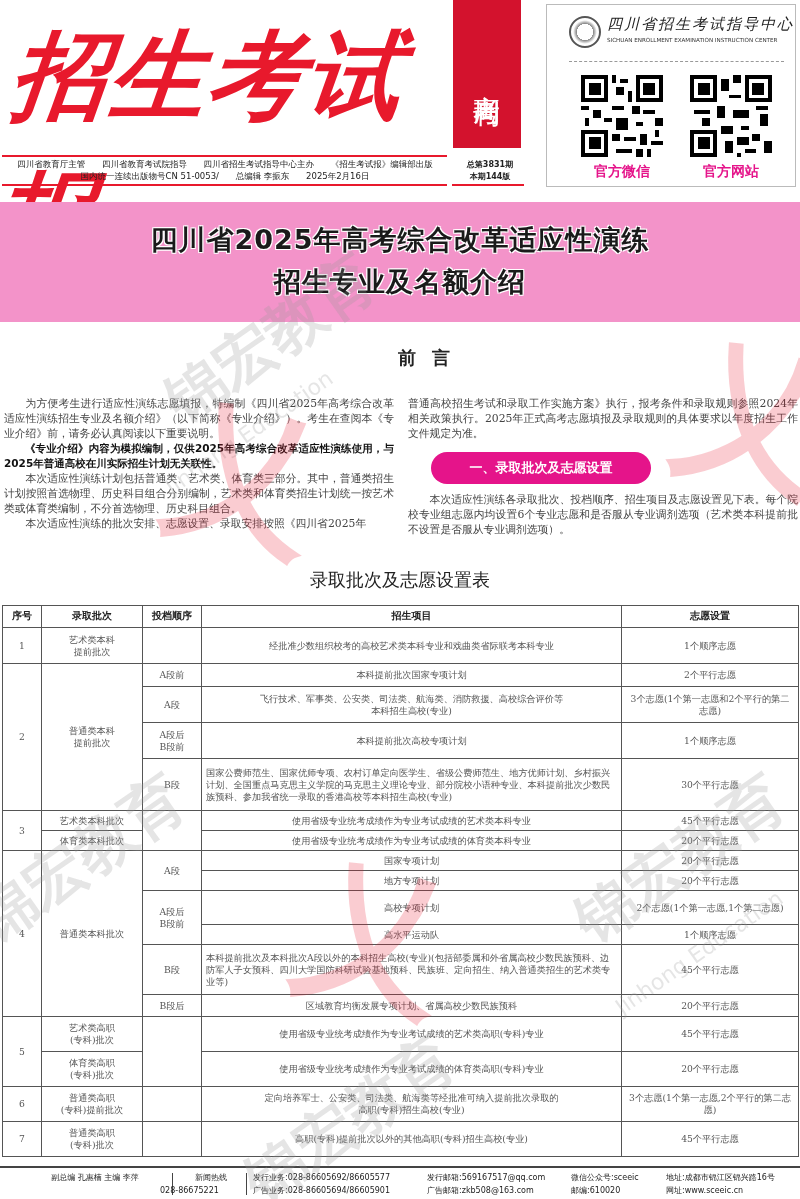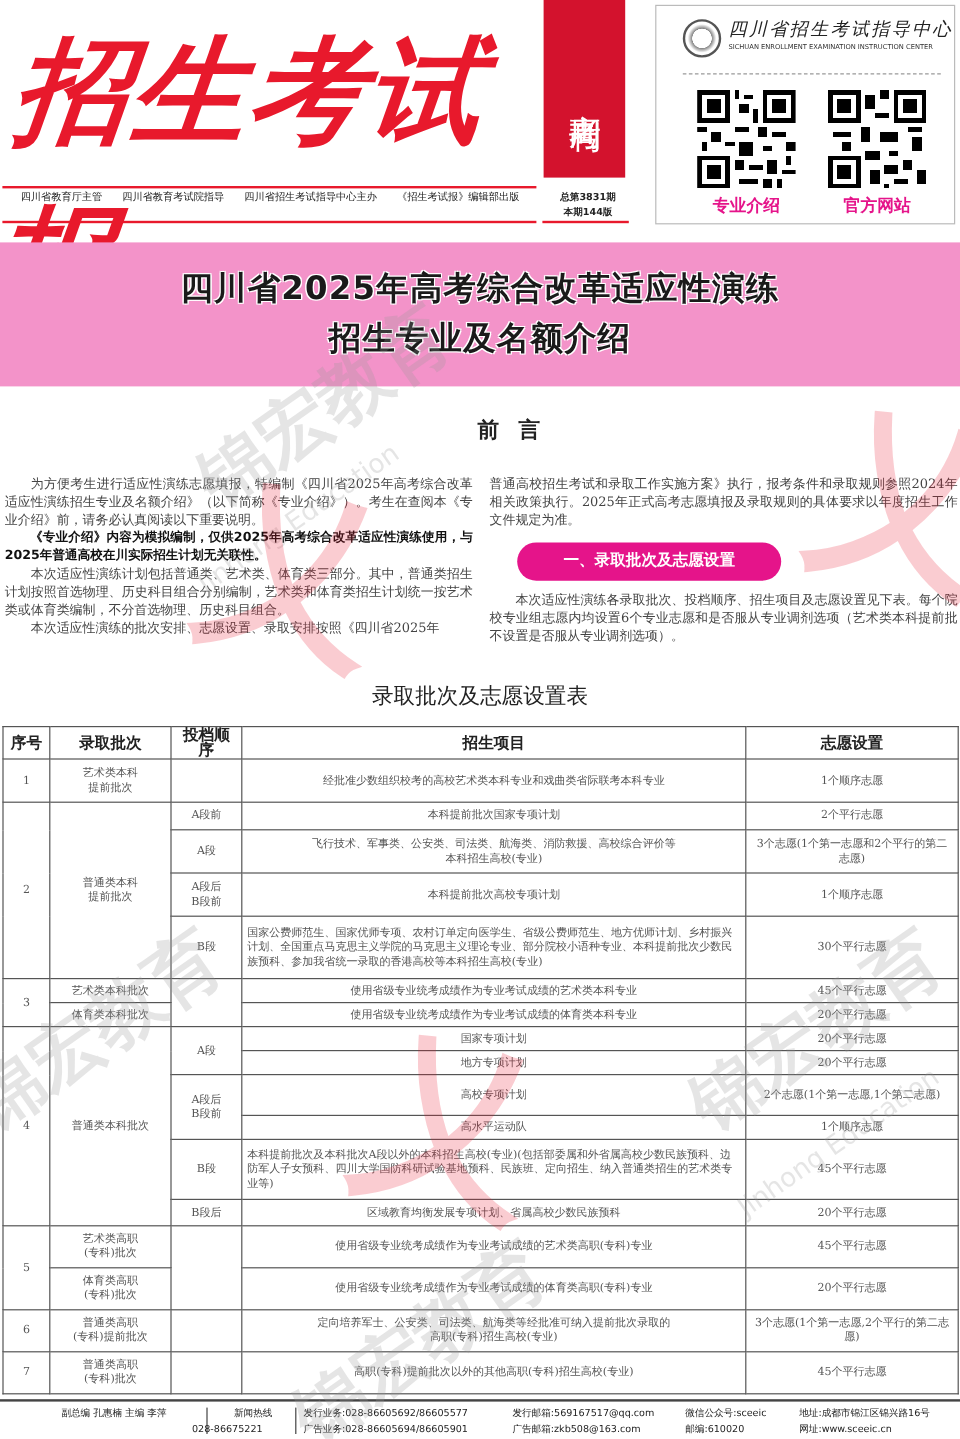--- a/index.html
+++ b/index.html
@@ -93,21 +93,21 @@
     position: absolute; left: 0; top: 568px; width: 800px; text-align: center;
     font-family: "DejaVu Sans", sans-serif; font-size: 18px; color: #222;
   }
   table.plan {
     position: absolute; left: 2px; top: 605px; width: 796px; border-collapse: collapse;
     font-size: 9.2px; color: #555; table-layout: fixed;
   }
   table.plan th, table.plan td {
     border: 1px solid #555; text-align: center; vertical-align: middle; padding: 1px 4px; line-height: 12px;
   }
-  table.plan th { font-family: Liberation Sans, sans-serif; font-weight: bold; color: #222; height: 22px; font-size: 13px; }
+  table.plan th { font-family: Liberation Mono, monospace; font-weight: bold; color: #222; height: 22px; font-size: 10px; }
   table.plan td.left { text-align: left; }
 
   
   .footer-rule { position: absolute; left: 0; top: 1166px; width: 800px; height: 2px; background: #444; }
   .footer { position: absolute; left: 0; top: 1170px; width: 800px; height: 29px; font-family: "DejaVu Sans", sans-serif; font-size: 8px; color: #222; }
   .fcell { position: absolute; line-height: 13px; white-space: nowrap; }
   .fsep { position: absolute; top: 3px; width: 1px; height: 22px; background: #444; }
 
   
   .wm { position: absolute; pointer-events: none; color: rgba(150,150,150,0.25); font-family: "DejaVu Sans", sans-serif; font-weight: bold; }
@@ -119,20 +119,25 @@
 <div class="masthead">
   <div class="logo-title">招生考试报</div>
   <div class="weekly-tag">高考周刊</div>
 
   <div class="pub-rule-top"></div>
   <div class="pub-line l1">
     <span>四川省教育厅主管</span>
     <span>四川省教育考试院指导</span>
     <span>四川省招生考试指导中心主办</span>
     <span>《招生考试报》编辑部出版</span>
+  </div>
+  <div class="pub-line l2">
+    <span>国内统一连续出版物号CN 51-0053/</span>
+    <span>总编辑  李振东</span>
+    <span>2025年2月16日</span>
   </div>
   <div class="pub-rule-bot"></div>
   <div class="pub-rule-bot2"></div>
   <div class="issue i1">总第3831期</div>
   <div class="issue i2">本期144版</div>
 
   <div class="center-box">
     <div class="center-emblem"></div>
     <div class="center-name-cn">四川省招生考试指导中心</div>
     <div class="center-name-en">SICHUAN ENROLLMENT EXAMINATION INSTRUCTION CENTER</div>
@@ -201,21 +206,21 @@
             <rect x="13" y="13" width="2" height="1"></rect>
           <rect x="9" y="17" width="2" height="3"></rect>
             <rect x="12" y="16" width="3" height="2"></rect>
             <rect x="16" y="15" width="2" height="2"></rect>
             <rect x="19" y="17" width="2" height="3"></rect>
           <rect x="14" y="19" width="3" height="1"></rect>
             <rect x="12" y="20" width="1" height="1"></rect>
         </g>
       </svg>
     </div>
-    <div class="qr-label wx">专业介绍</div>
+    <div class="qr-label wx">官方微信</div>
     <div class="qr-label web">官方网站</div>
   </div>
 </div>
 
 <div class="banner"></div>
 <div class="banner-line l1">四川省2025年高考综合改革适应性演练</div>
 <div class="banner-line l2">招生专业及名额介绍</div>
 
 <div class="preface-title">前言</div>
 

